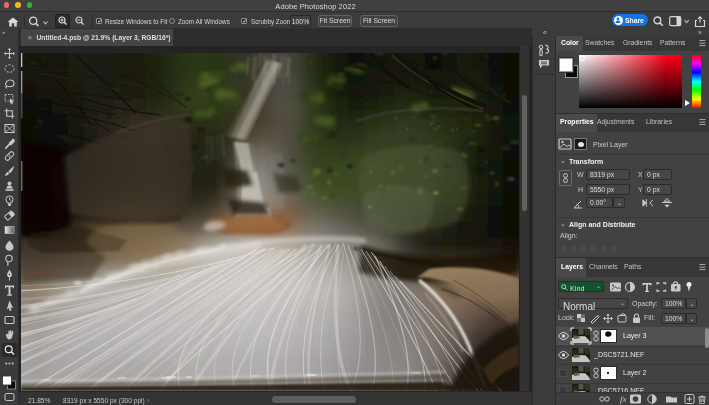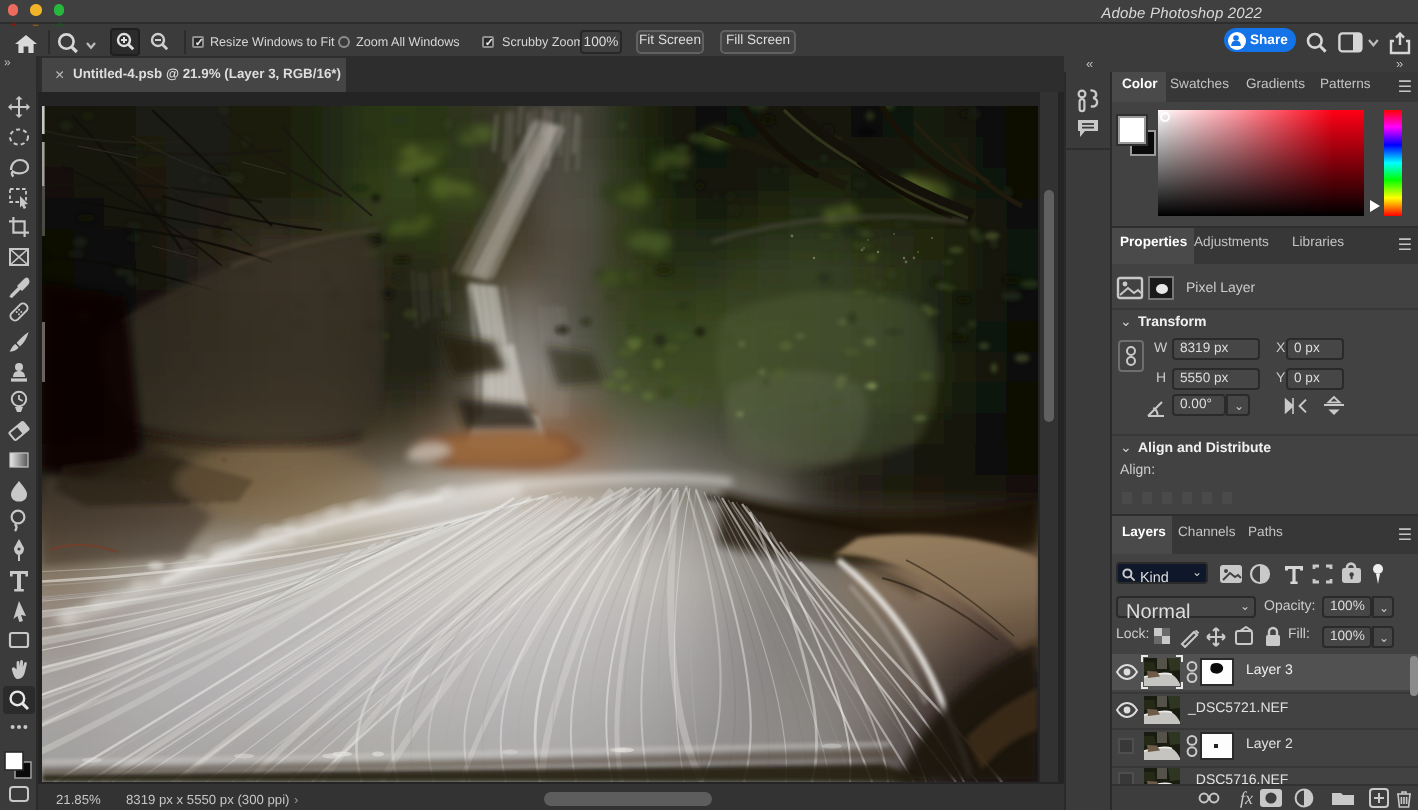--- a/index.html
+++ b/index.html
@@ -4,22 +4,22 @@
 <style>
   * { margin:0; padding:0; box-sizing:border-box; }
   html,body { width:709px; height:405px; overflow:hidden; background:#3b3b3b;
     font-family:"Liberation Sans", sans-serif; }
   .abs { position:absolute; }
   #app { position:relative; width:709px; height:405px; }
   
   #titlebar { left:0; top:0; width:709px; height:12px; background:#404040;
     border-bottom:1px solid #2d2d2d; }
   .tl { top:2.2px; width:5.6px; height:5.6px; border-radius:50%; }
-  #title { left:0; top:2px; width:631px; text-align:right; font-size:7.5px;
-    color:#d9d9d9; letter-spacing:0.1px;font-style:italic;}
+  #title { left:0; top:2px; width:631px; text-align:center; font-size:7.5px;
+    color:#d9d9d9; letter-spacing:0.1px;}
   
   #optbar { left:0; top:13px; width:709px; height:15.5px; background:#3b3b3b; }
   .vsep { top:2px; width:1px; height:11.5px; background:#2c2c2c; }
   .optlabel { top:5.2px; font-size:6.3px; color:#d6d6d6; white-space:nowrap; }
   .cb { top:5px; width:6px; height:6px; background:#252525; border:1px solid #8f8f8f; border-radius:1px; }
   .cb .chk { position:absolute; left:0.4px; top:-1.2px; color:#e8e8e8; font-size:5.5px; font-weight:bold;}
   .field { background:#3f3f3f; border:1px solid #272727; border-radius:2px;
     color:#dcdcdc; font-size:6.8px; text-align:center; }
   .btn { background:#424242; border:1px solid #616161; border-radius:2.5px;
     color:#dcdcdc; font-size:6.8px; text-align:center; }
@@ -1631,21 +1631,21 @@
     <div class="abs" style="left:0;top:221px;width:154px;height:1px;background:#2e2e2e"></div>
 
     <div class="abs" style="left:0;top:222px;width:154px;height:147px;background:#424242"></div>
     <div class="ptabrow abs" style="top:222px;height:19px">
       <div class="ptab active" style="left:0px;padding:5px 3px 0 5px;height:19px">Layers</div>
       <div class="ptab" style="left:33px;top:5px">Channels</div>
       <div class="ptab" style="left:68px;top:5px">Paths</div>
       <div class="menuicon" style="top:5px">☰</div>
     </div>
 
-    <div class="abs" style="left:2px;top:245px;width:46px;height:11px;background:#0f172a;border:1px solid #2a2a2a;border-radius:2px">
+    <div class="abs" style="left:2px;top:245px;width:46px;height:11px;background:#14532d;border:1px solid #2a2a2a;border-radius:2px">
       <svg class="abs" style="left:2px;top:2px" width="7" height="7" viewBox="0 0 7 7">
         <circle cx="2.7" cy="2.7" r="2" fill="none" stroke="#c9c9c9" stroke-width="1"></circle>
         <line x1="4.2" y1="4.2" x2="6.3" y2="6.3" stroke="#c9c9c9" stroke-width="1"></line>
       </svg>
       <span style="position:absolute;left:11px;top:1.5px;font-size:7.2px;color:#ddd">Kind</span>
       <span style="position:absolute;right:2px;top:0px;color:#c9c9c9;font-size:6px">⌄</span>
     </div>
     <svg class="abs" style="left:53px;top:245px" width="98" height="12" viewBox="0 0 98 12">
       <rect x="1" y="1.5" width="11" height="9" rx="1.5" fill="#c9c9c9"></rect>
       <circle cx="4" cy="4.5" r="1" fill="#424242"></circle>

